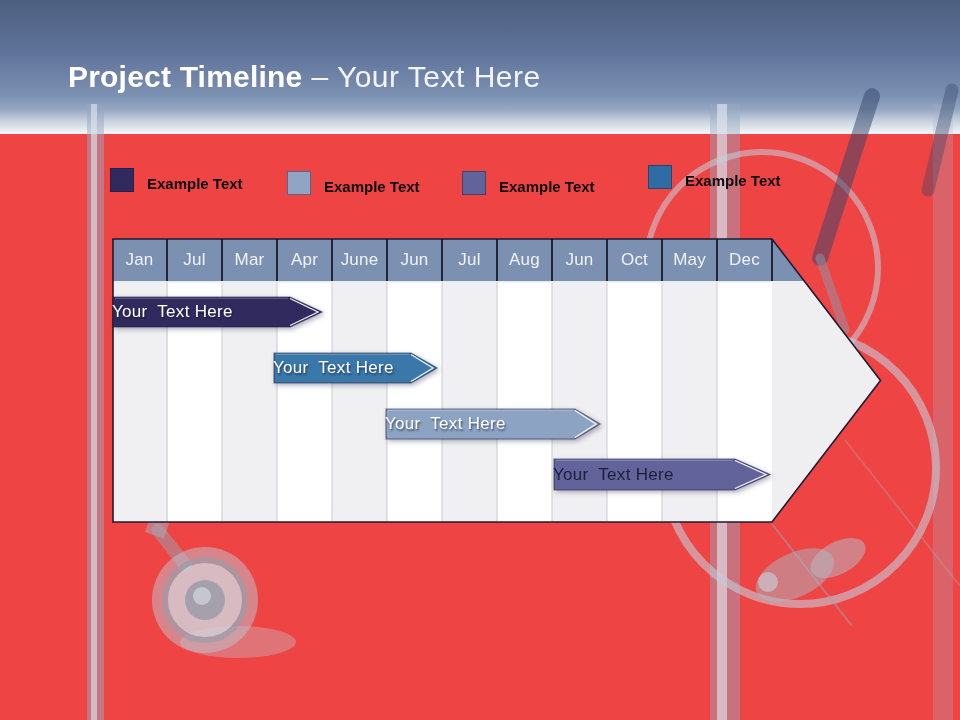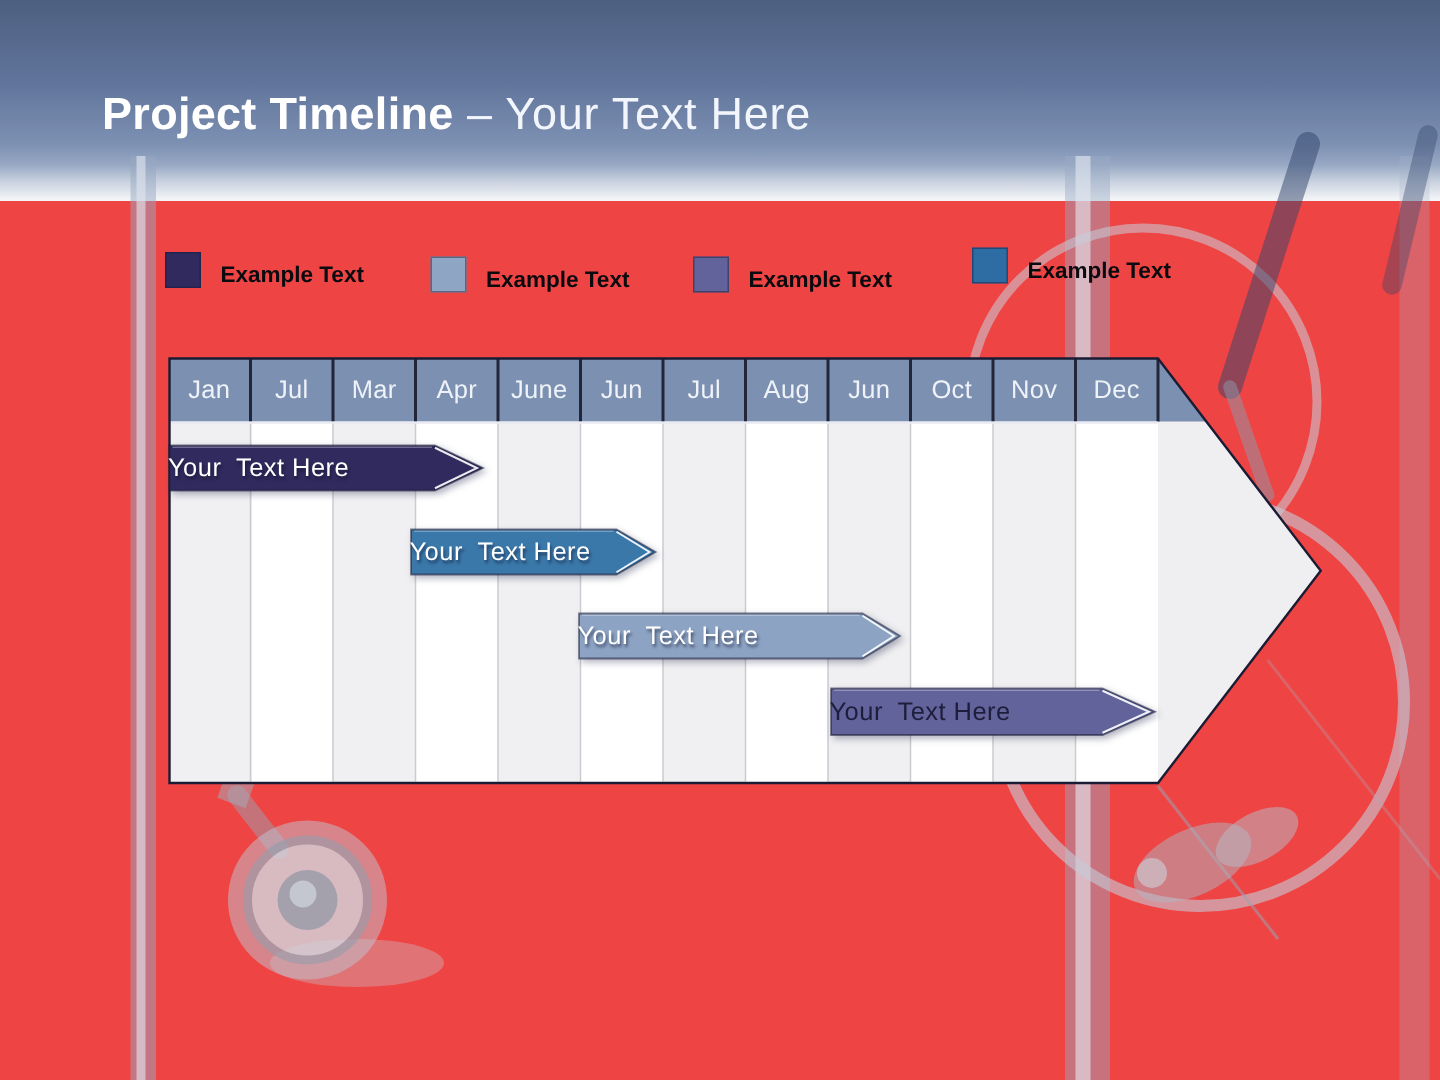--- a/index.html
+++ b/index.html
@@ -151,21 +151,21 @@
       <div class="month-cell">Jan</div>
       <div class="month-cell">Jul</div>
       <div class="month-cell">Mar</div>
       <div class="month-cell">Apr</div>
       <div class="month-cell">June</div>
       <div class="month-cell">Jun</div>
       <div class="month-cell">Jul</div>
       <div class="month-cell">Aug</div>
       <div class="month-cell">Jun</div>
       <div class="month-cell">Oct</div>
-      <div class="month-cell">Nov</div>
+      <div class="month-cell">May</div>
       <div class="month-cell">Dec</div>
     </div>
 
   <div id="bars-layer">
       <div class="bar-wrap" style="left: 112px; top: 296px; width: 211px; height: 32px;">
         <svg width="215" height="36" viewBox="0 0 215 36">
           <polygon points="1,1 178,1 210,16 178,31 1,31" fill="#312A5E" stroke="rgba(25,28,55,0.55)" stroke-width="1.2"></polygon>
           <polyline points="178,2.5 206,16 178,29.5" fill="none" stroke="rgba(255,255,255,0.9)" stroke-width="1.3"></polyline>
           <line x1="3" y1="2.2" x2="176" y2="2.2" stroke="rgba(255,255,255,0.3)" stroke-width="1"></line>
         </svg>

